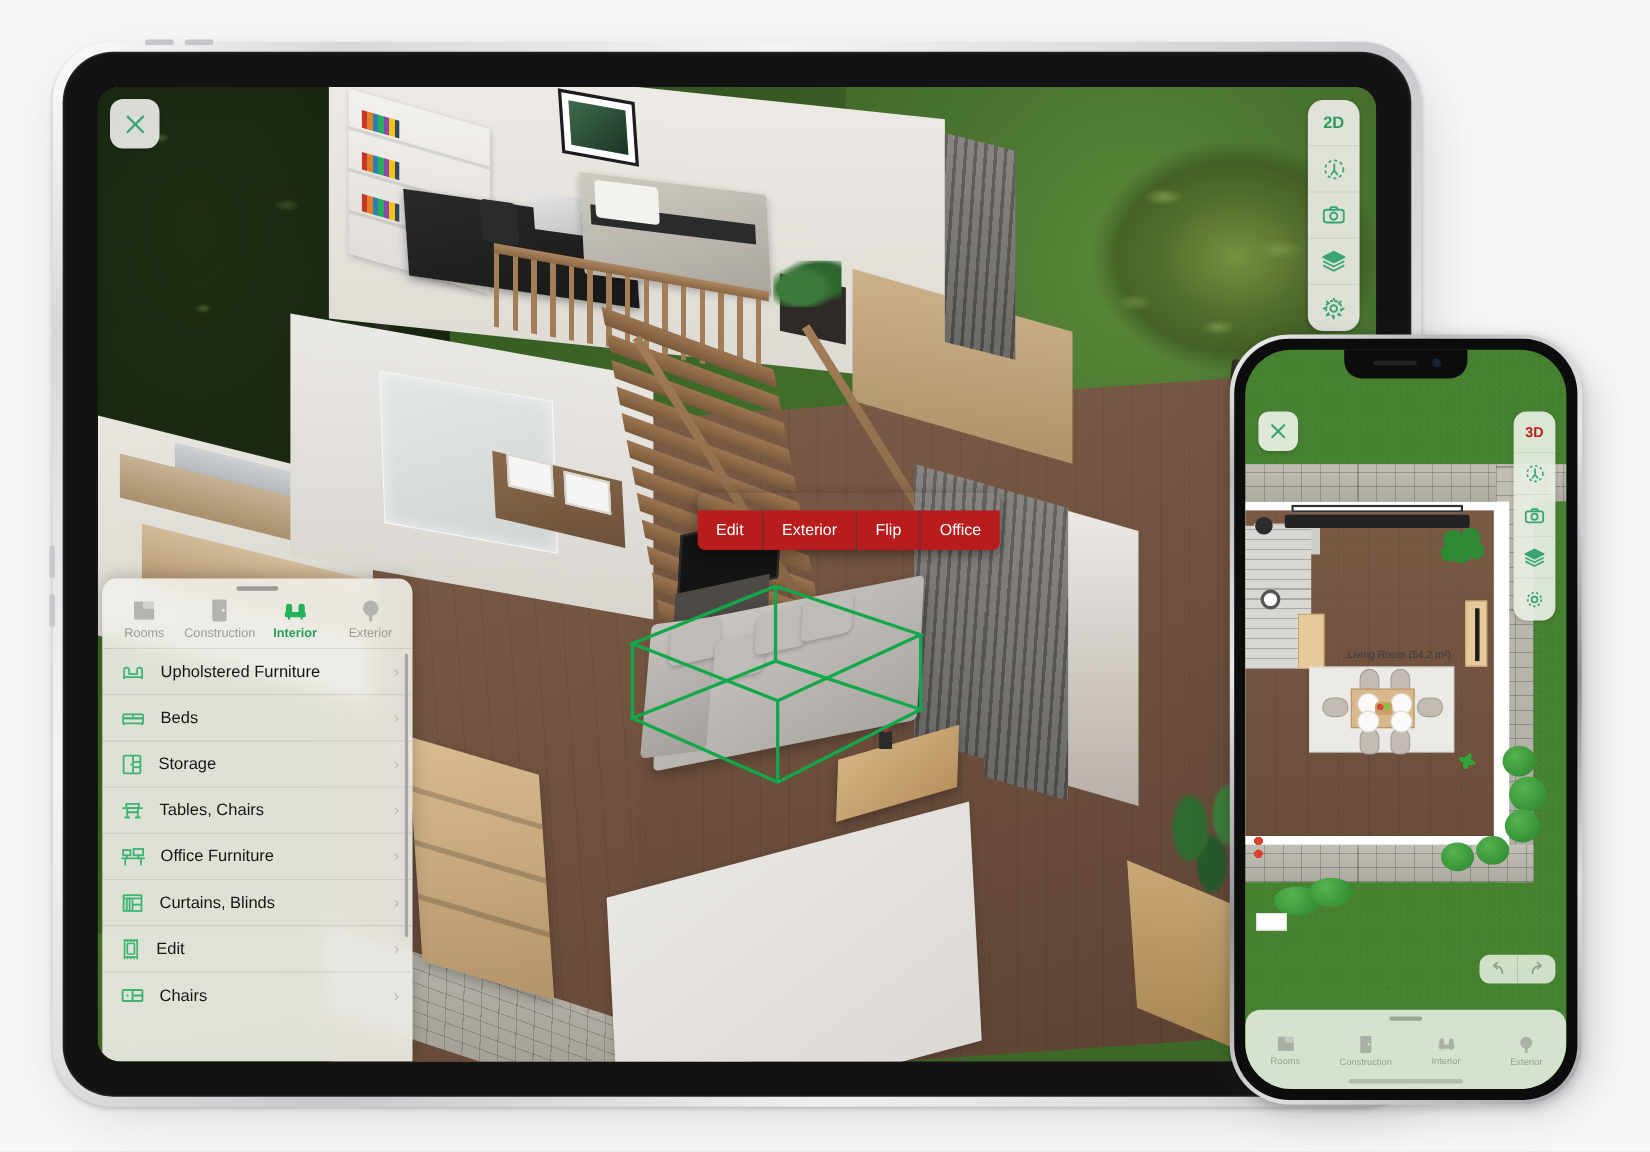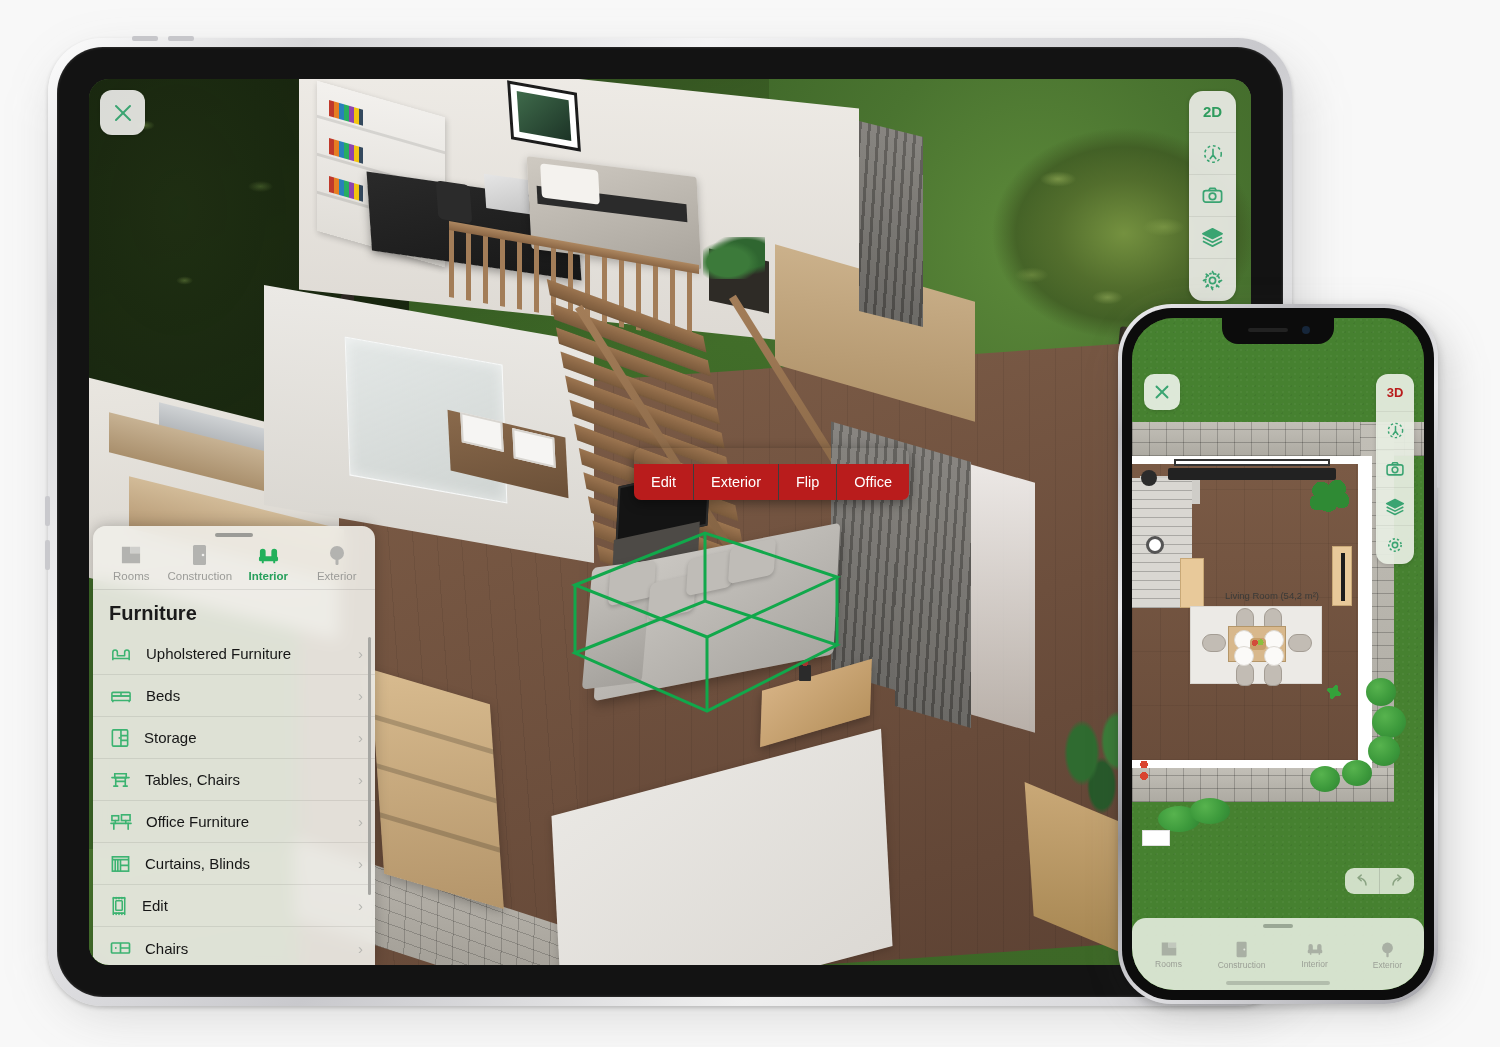--- a/index.html
+++ b/index.html
@@ -799,21 +799,20 @@
           <div class="seg-ico">
             <svg width="22" height="22" viewBox="0 0 22 22">
               <circle cx="11" cy="9" r="7" fill="#b3b3b0"></circle>
               <rect x="9.5" y="13" width="3" height="8" rx="1.2" fill="#b3b3b0"></rect>
             </svg>
           </div>
           <div class="seg-label">Exterior</div>
         </div>
       </div>
 
-      <div class="panel-title">Furniture</div>
 
       <div class="list">
         <div class="scroll-track"></div>
 
         <div class="row">
           <svg width="24" height="20" viewBox="0 0 26 22">
             <g fill="none" stroke="#3cb371" stroke-width="1.7" stroke-linejoin="round">
               <path d="M4 9 a2.5 2.5 0 0 1 5 0 v4 h8 V9 a2.5 2.5 0 0 1 5 0 v7 H4 Z"></path>
               <path d="M4 16 v2 M22 16 v2"></path>
             </g>

